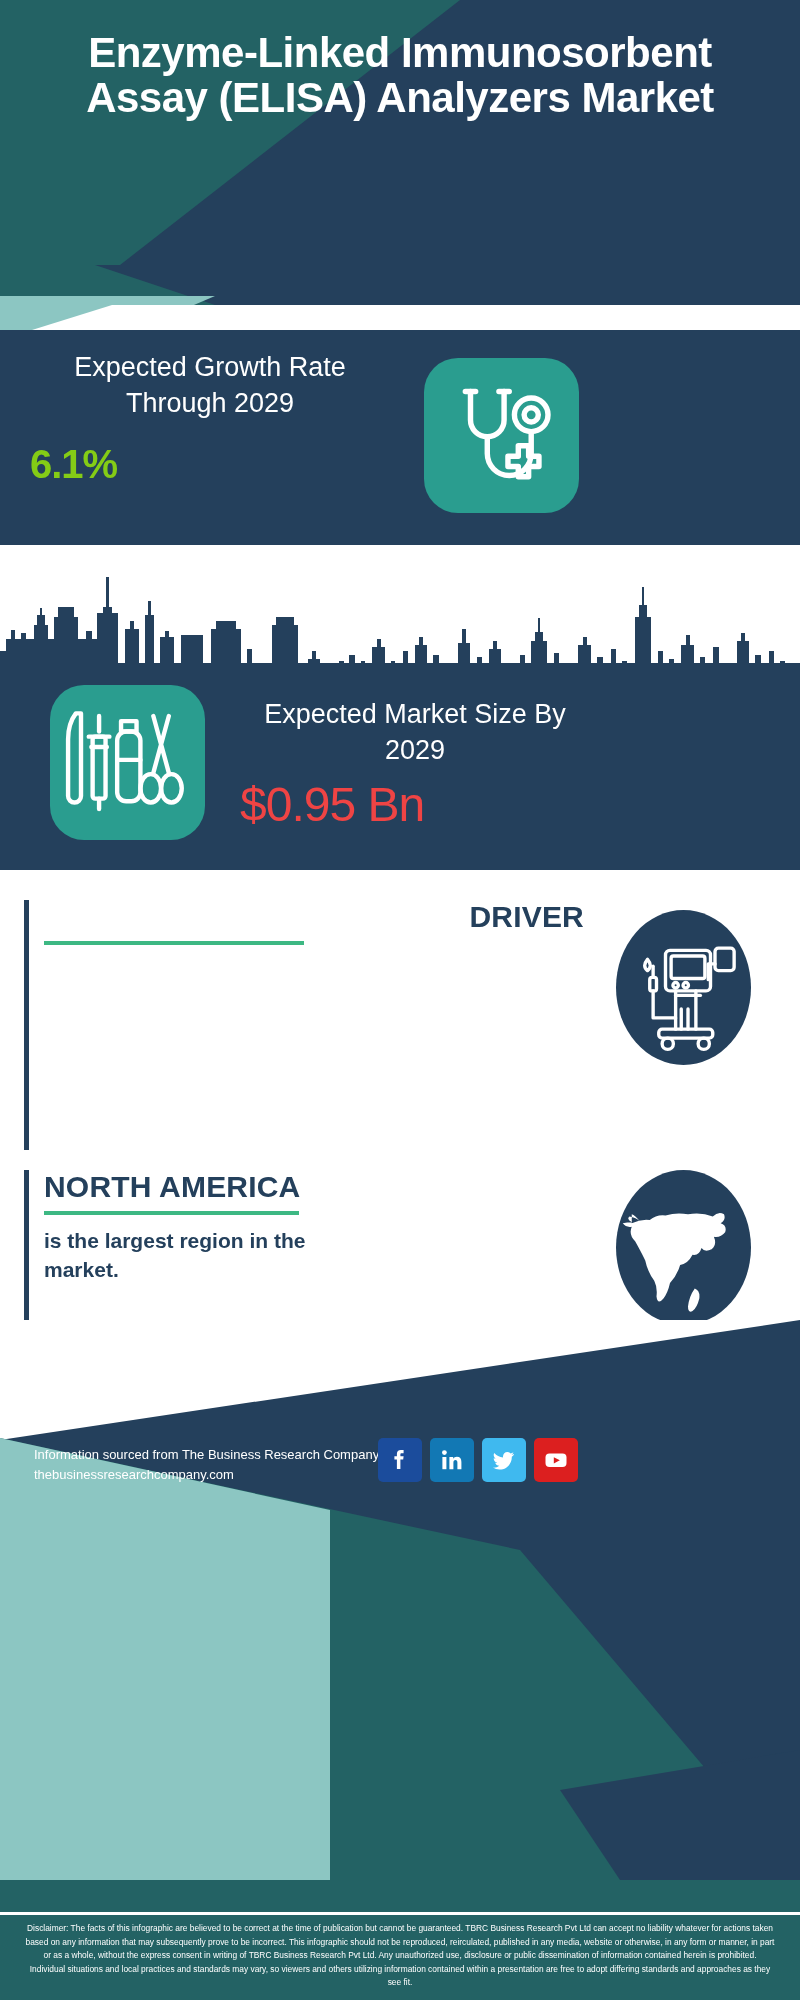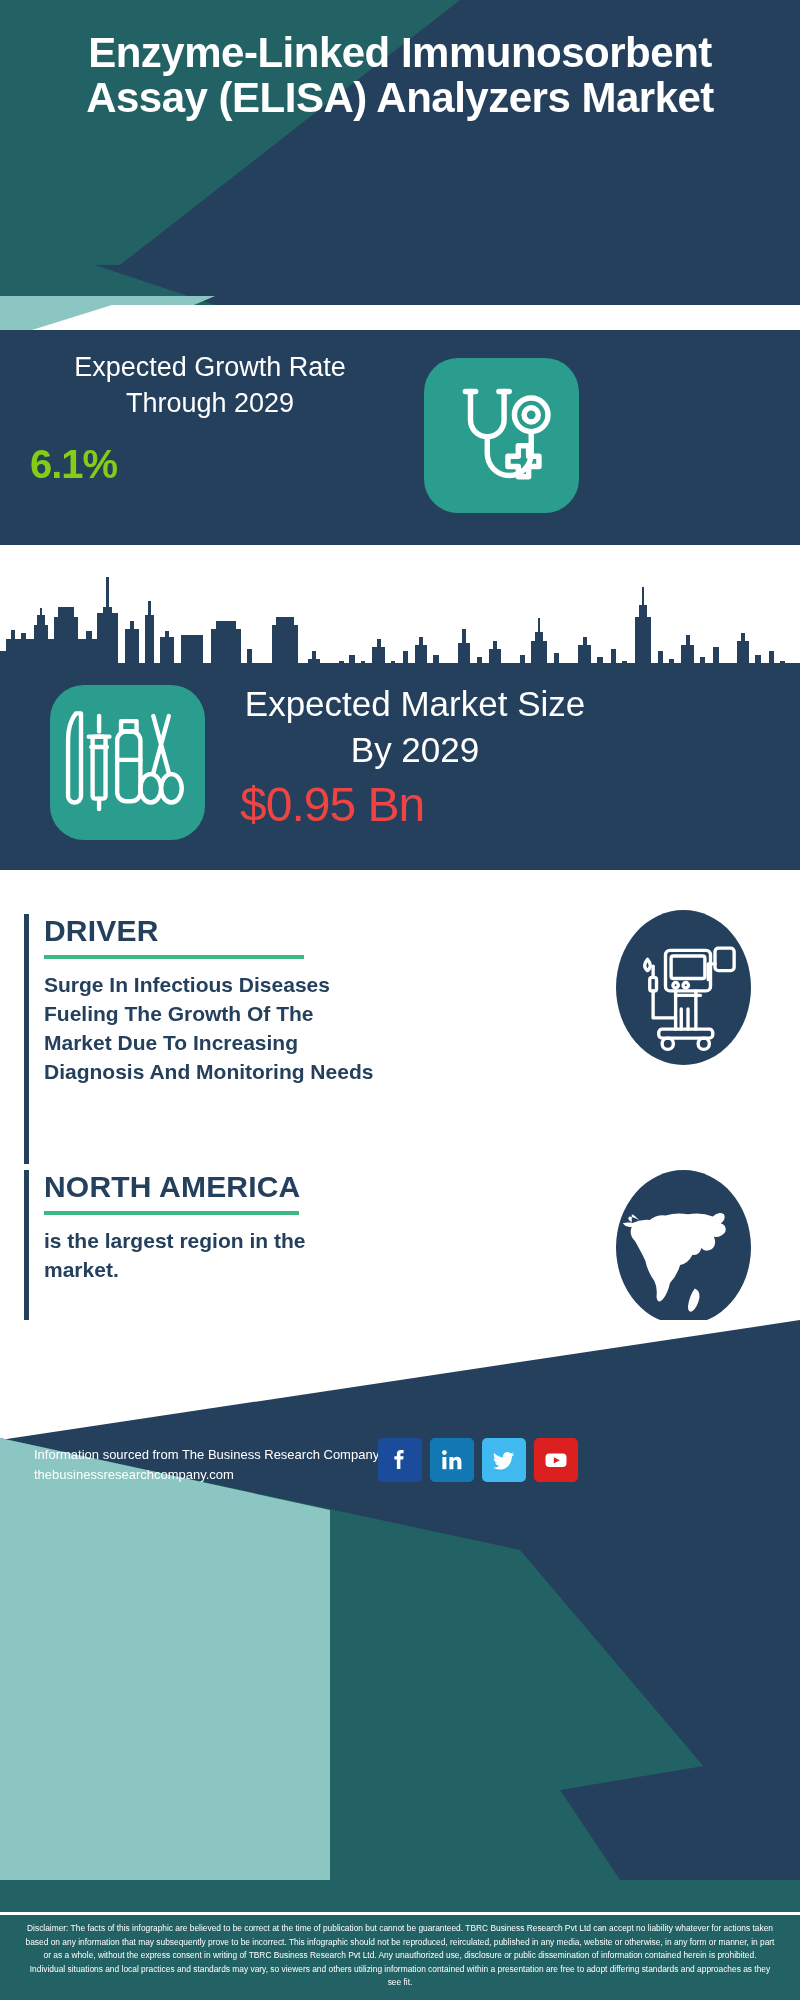--- a/index.html
+++ b/index.html
@@ -79,22 +79,22 @@
   .skyline-wrap {
     position:absolute; left:0; top:545px; width:800px; height:325px;
     background:#fff; overflow:hidden;
   }
   .skyline-svg { position:absolute; left:0; top:10px; width:800px; height:120px; display:block; }
   .skyline-fill {
     position:absolute; left:0; top:118px; width:800px; height:207px; background:#24405c;
   }
   .tile-tools { left:50px; top:140px; width:155px; height:155px; z-index:4; }
   .mkt-label {
-    position:absolute; left:240px; top:136px; width:350px; text-align:center;
-    color:#ffffff; font-size:35px; line-height:1.32; z-index:4;
+    position:absolute; left:240px; top:152px; width:350px; text-align:center;
+    color:#ffffff; font-size:27px; line-height:1.32; z-index:4;
   }
   .mkt-value {
     position:absolute; left:240px; top:232px; width:350px; 
     color:#ef4444; font-size:48px; font-weight:normal; letter-spacing:-1px; z-index:4;
   }
 
   
   .content { position:absolute; left:0; top:870px; width:800px; height:450px; background:#fff; }
   .card { position:absolute; left:24px; width:560px; }
   .card .rule-left {
@@ -103,21 +103,21 @@
   .card .inner { padding-left:20px; }
   .card-title {
     color:#24405c; font-size:30px; font-weight:bold; letter-spacing:0.2px;
     line-height:1.1;
   }
   .card-underline { width:260px; height:4px; background:#3db883; margin:8px 0 12px 0; }
   .card-body {
     color:#24405c; font-size:21px; font-weight:bold; line-height:1.38;
     max-width:340px;
   }
-  #card-driver { top:44px; height:250px; }
+  #card-driver { top:30px; height:250px;text-align:right; }
   #card-region { top:300px; height:180px; }
   #card-region .card-underline { width:255px; }
 
   .circle-icon {
     position:absolute; background:#24405c; border-radius:50%;
     width:135px; height:155px;
   }
   #circle-driver { left:616px; top:40px; }
   #circle-region { left:616px; top:300px; }
 
@@ -238,21 +238,20 @@
     <div class="mkt-value">$0.95 Bn</div>
   </div>
 
   <div class="content">
 
     <div class="card" id="card-driver">
       <div class="rule-left"></div>
       <div class="inner">
         <div class="card-title">DRIVER</div>
         <div class="card-underline"></div>
-        <div class="card-body">Surge In Infectious Diseases Fueling The Growth Of The Market Due To Increasing Diagnosis And Monitoring Needs</div>
       </div>
     </div>
 
     <div class="circle-icon" id="circle-driver">
       <svg viewBox="0 0 120 130" width="135" height="155">
         <g fill="none" stroke="#ffffff" stroke-width="3" stroke-linecap="round" stroke-linejoin="round">
           <rect x="44" y="32" width="40" height="36" rx="4"></rect>
           <rect x="49" y="37" width="30" height="20" rx="2"></rect>
           <circle cx="53" cy="63" r="2.4"></circle>
           <circle cx="62" cy="63" r="2.4"></circle>

